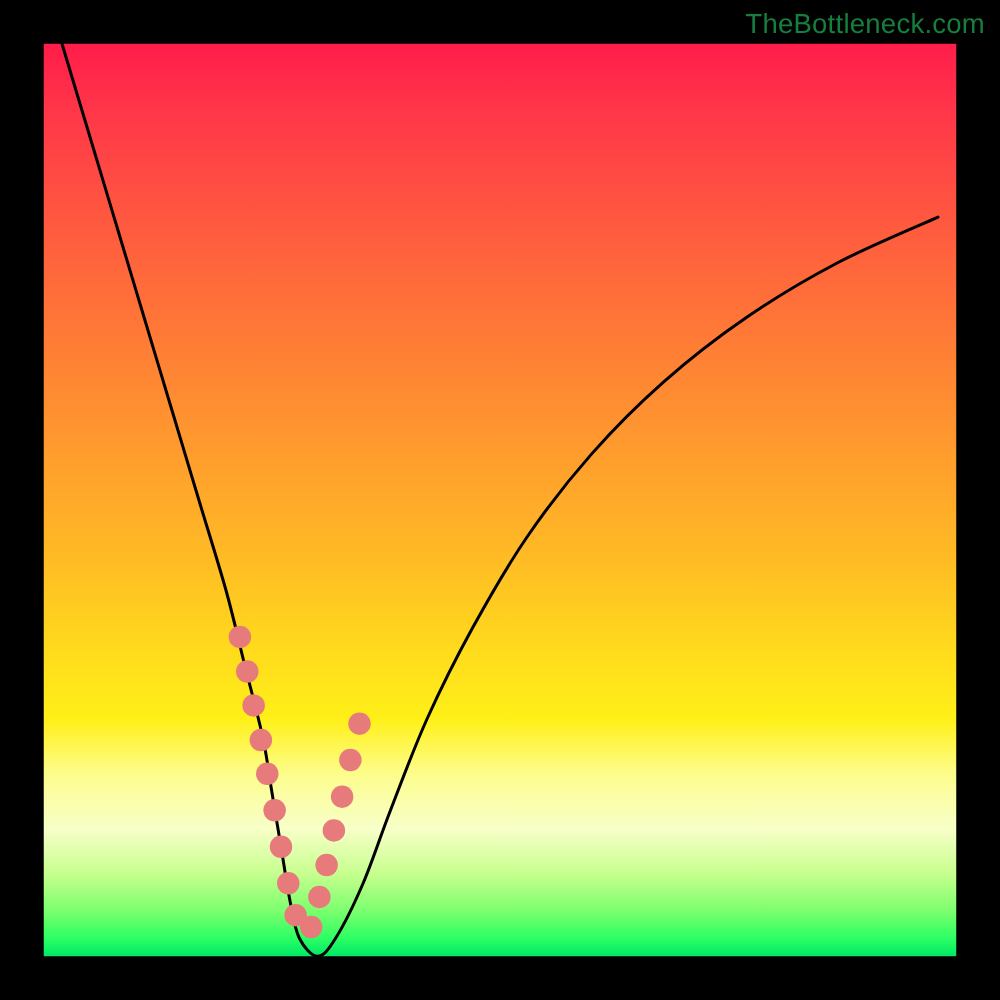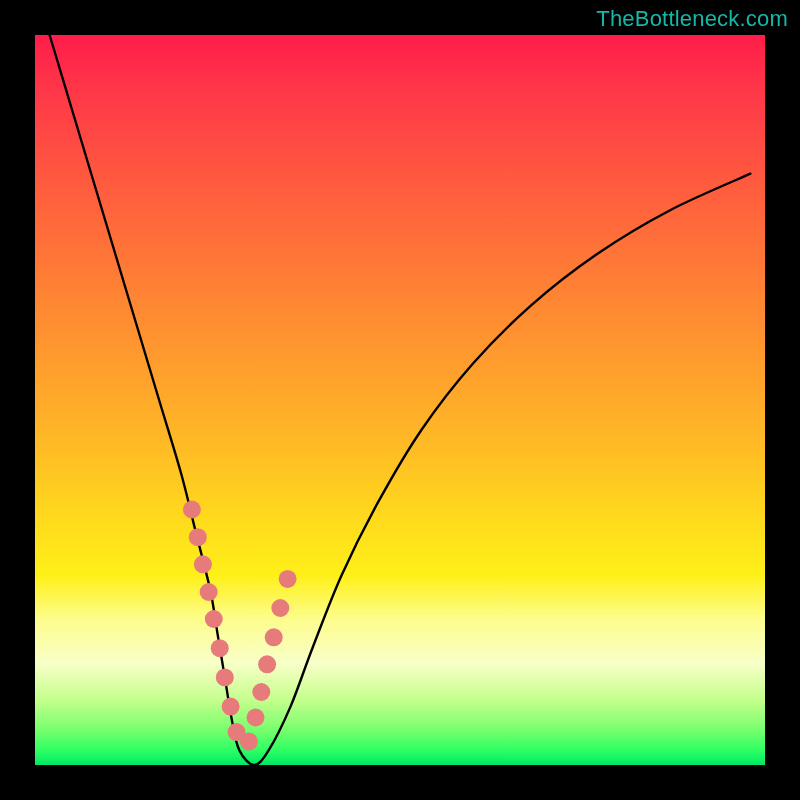--- a/index.html
+++ b/index.html
@@ -41,21 +41,21 @@
       #c6ff8e 91%,
       #7cff6e 95%,
       #2dff63 98%,
       #00e865 100%
     );
   }
   .watermark {
     position: absolute;
     top: 6px;
     right: 12px;
-    color: #14b8a6;
+    color: #15803d;
     font-size: 22px;
     font-weight: 500;
     letter-spacing: 0.2px;
     user-select: none;
   }
   svg.curve {
     position: absolute;
     left: 0;
     top: 0;
     width: 730px;

